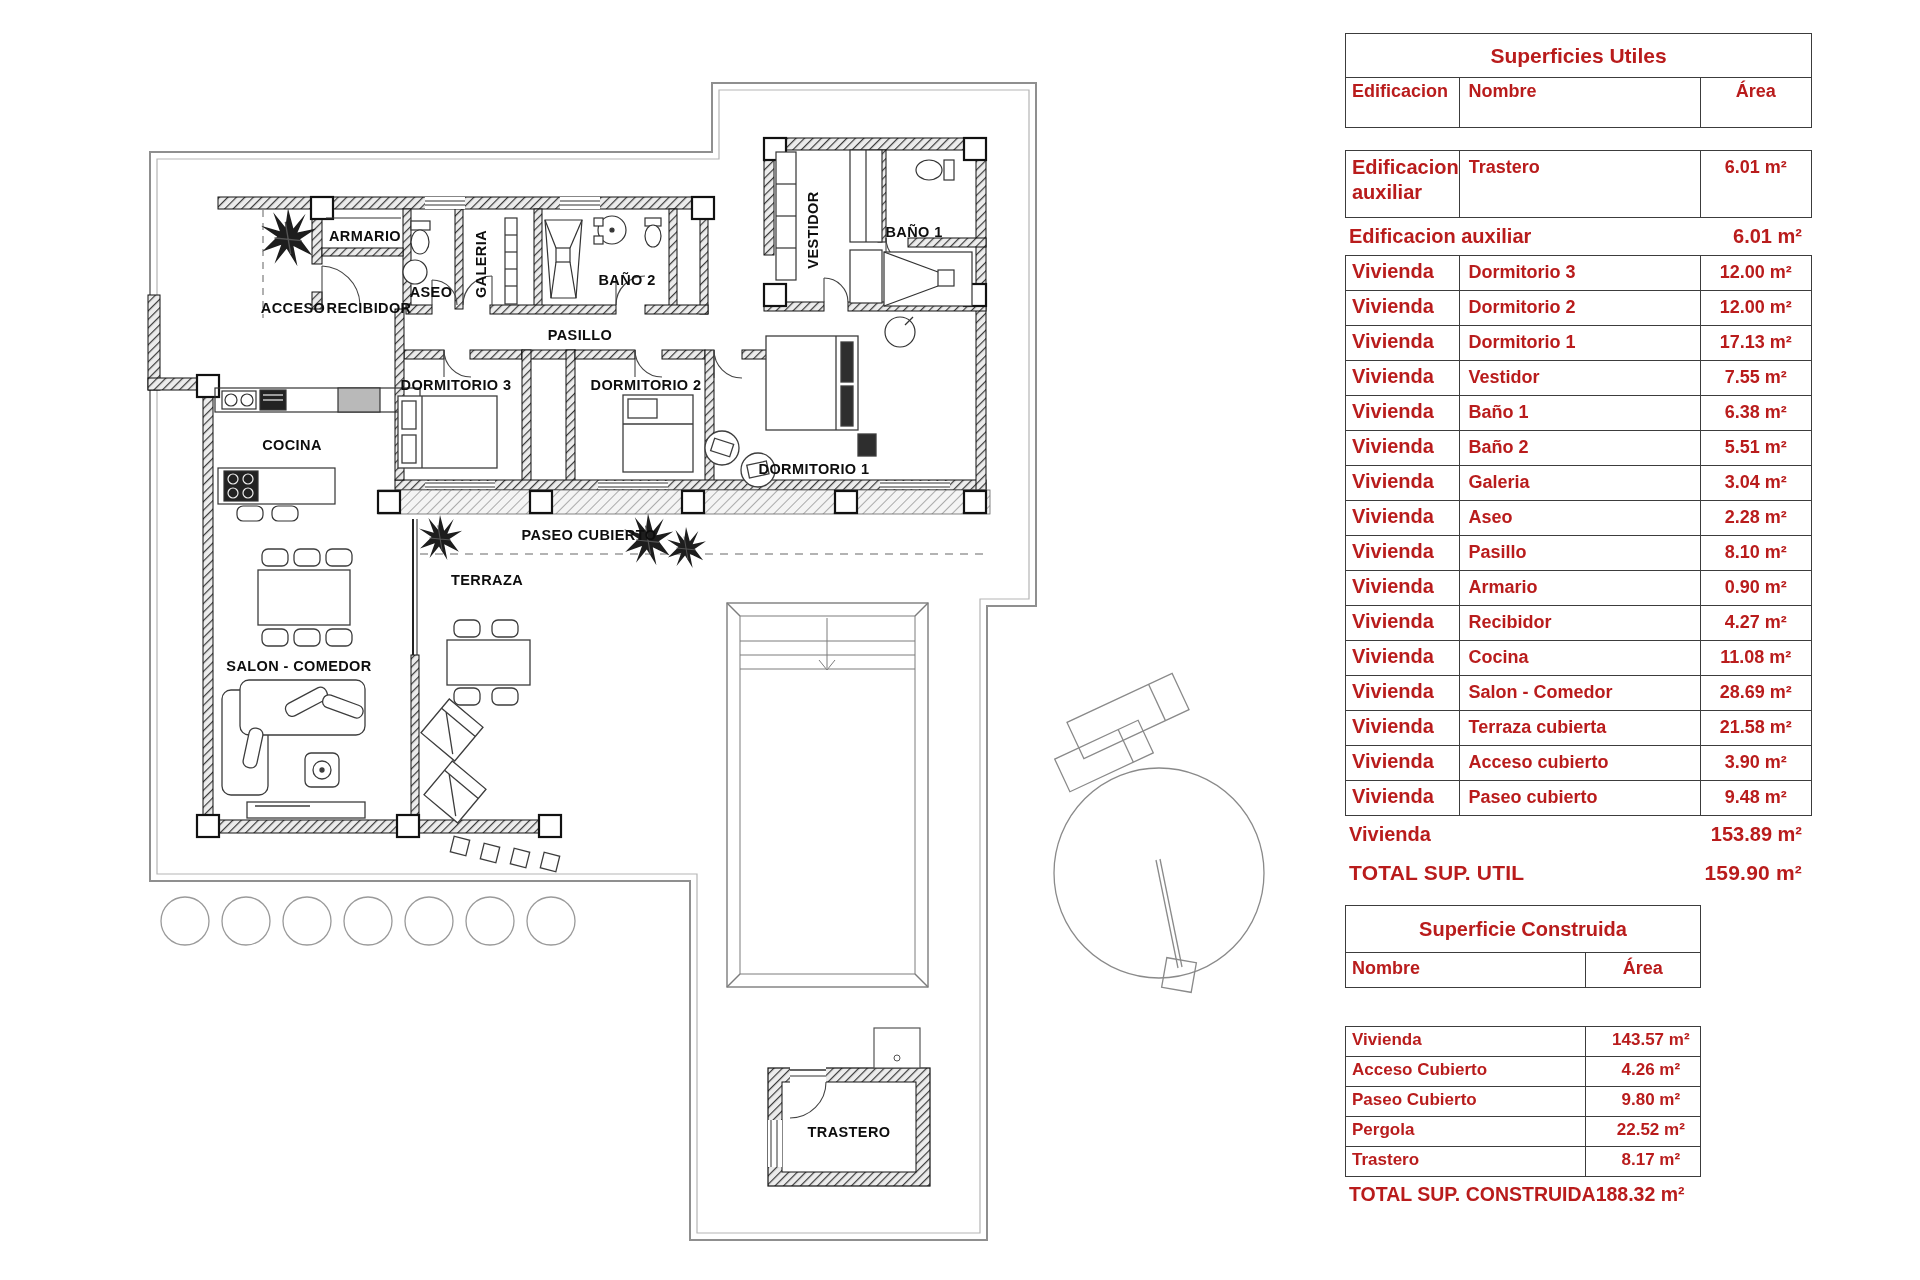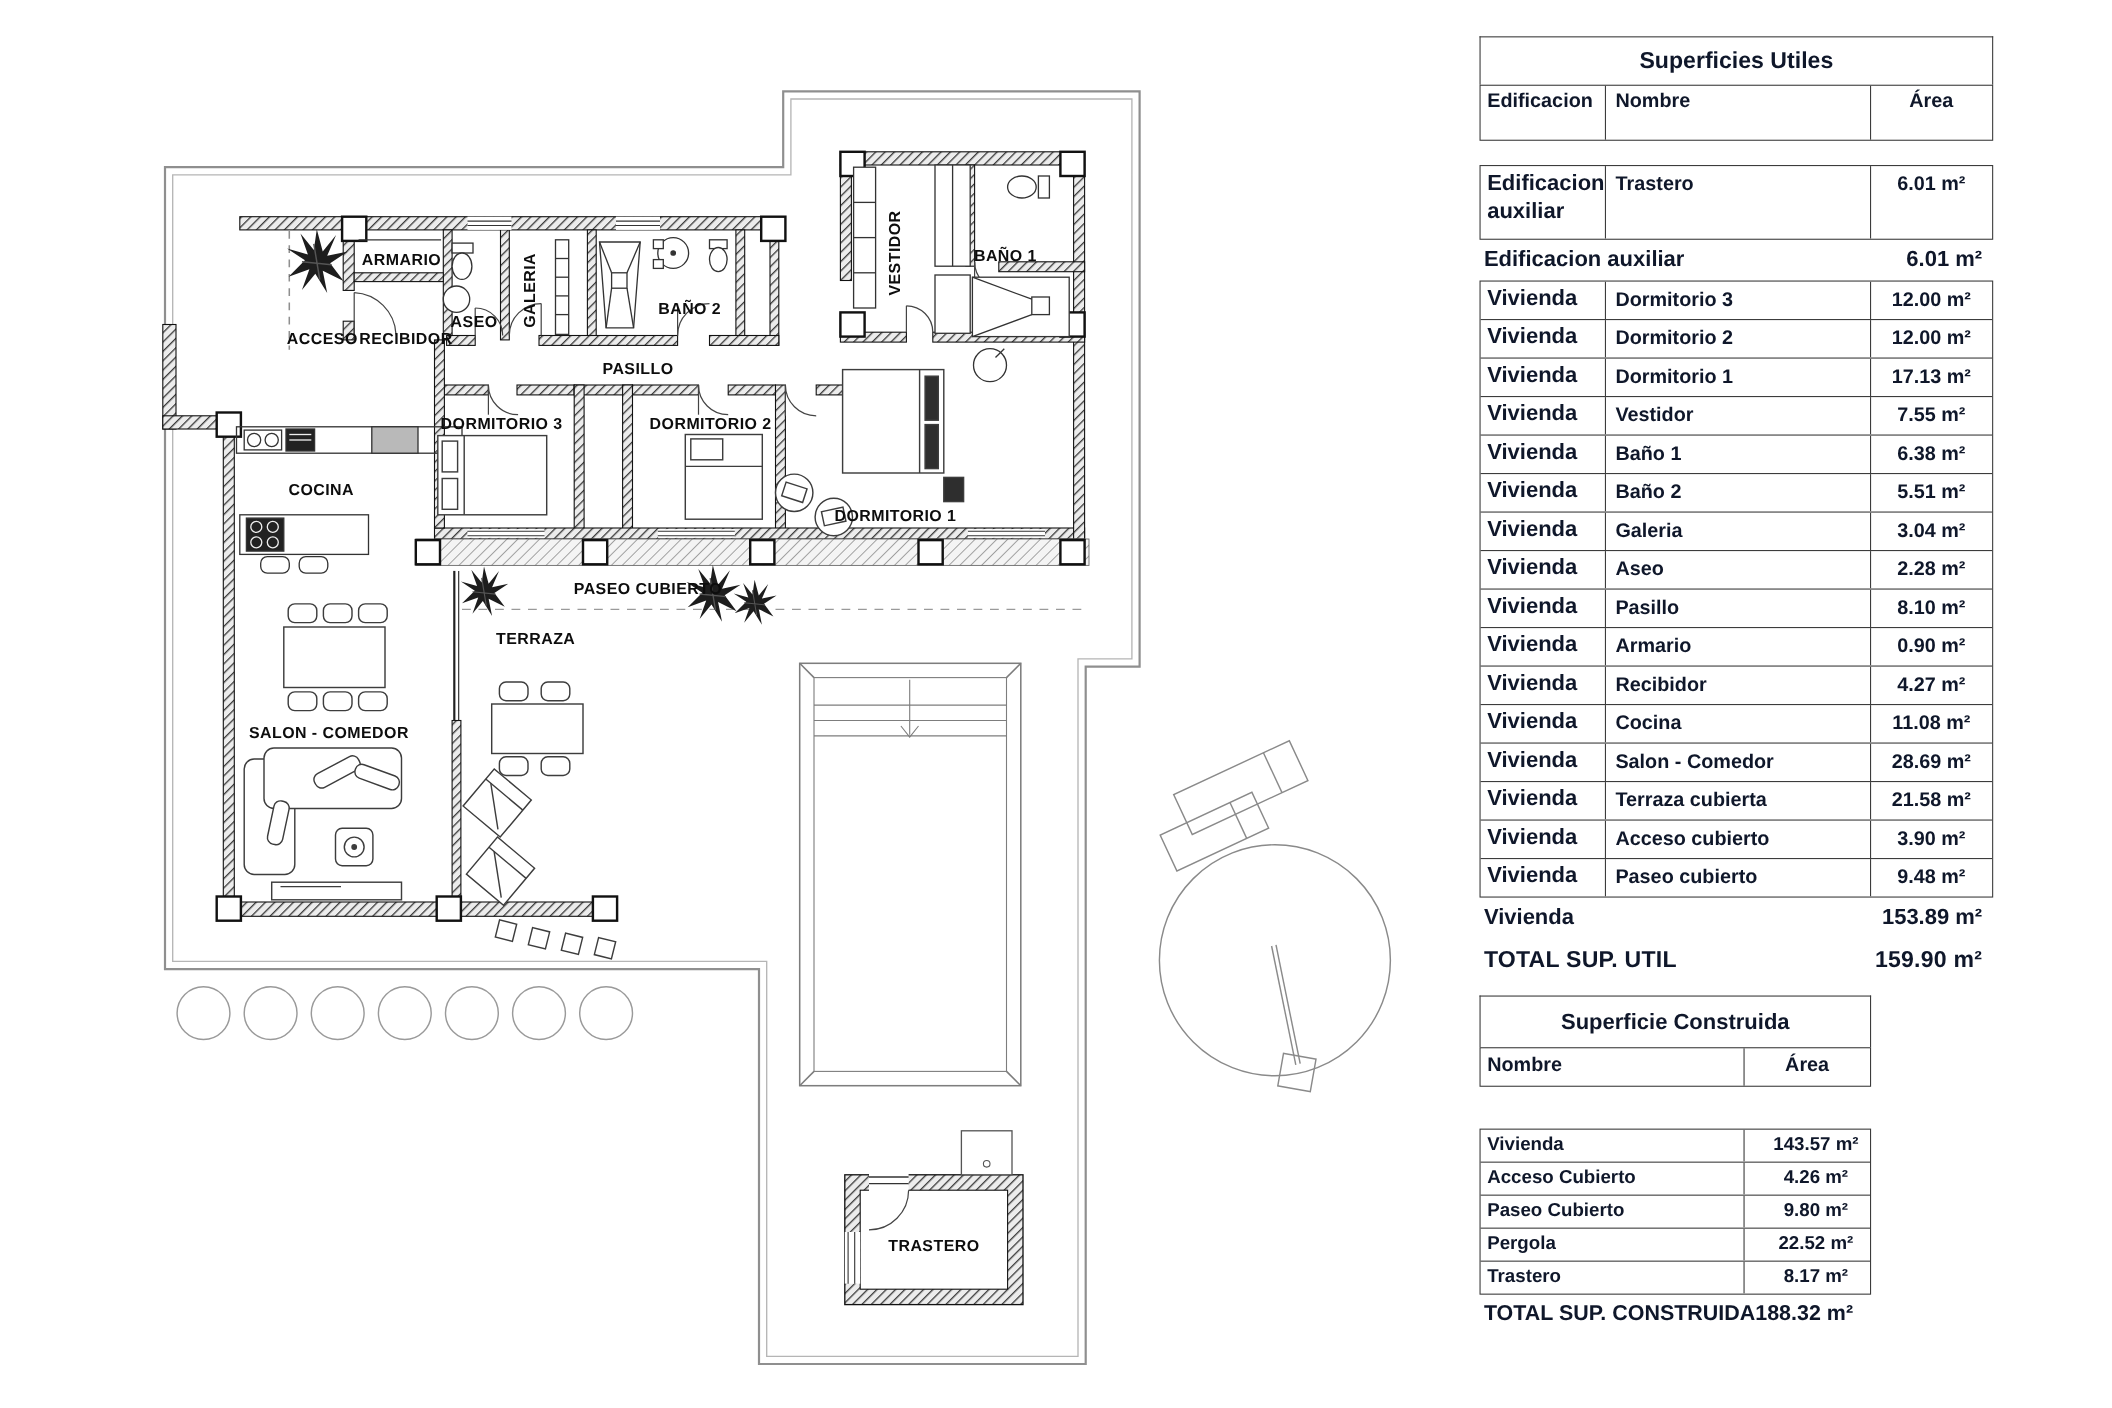--- a/index.html
+++ b/index.html
@@ -2,21 +2,21 @@
 <html><head>
 <meta charset="utf-8">
 <style>
   html,body{margin:0;padding:0;background:#fff;}
   .stage{position:relative;width:1920px;height:1280px;background:#fff;overflow:hidden;
          font-family:"Liberation Sans",sans-serif;color:#111;}
   svg text{font-family:"Liberation Sans",sans-serif;}
   .room-label{font-weight:bold;font-size:14.5px;letter-spacing:.4px;fill:#0d0d0d;text-anchor:middle;}
 
   
-  .panel{position:absolute;font-weight:bold;color:#0f172a;}
+  .panel{position:absolute;font-weight:bold;color:#b91c1c;}
   .t1{left:1345px;top:33px;width:467px;}
   .t1-title{height:44px;display:flex;align-items:center;justify-content:center;
             font-size:21px;border:1.6px solid #3c3c3c;border-bottom:none;box-sizing:border-box;}
   .t1-head{display:flex;border:1.6px solid #3c3c3c;box-sizing:border-box;height:51px;font-size:18px;}
   .t1 .c1{width:113px;box-sizing:border-box;padding:3px 0 0 6px;}
   .t1 .c2{width:242px;box-sizing:border-box;padding:3px 0 0 9px;border-left:1.3px solid #3c3c3c;}
   .t1 .c3{width:112px;box-sizing:border-box;padding:3px 0 0 0;border-left:1.3px solid #3c3c3c;text-align:center;}
   .t1-gap{height:22px;}
   .t1-body{border:1.6px solid #3c3c3c;box-sizing:border-box;}
   .trow{display:flex;border-top:1.3px solid #3c3c3c;height:34px;overflow:hidden;}

